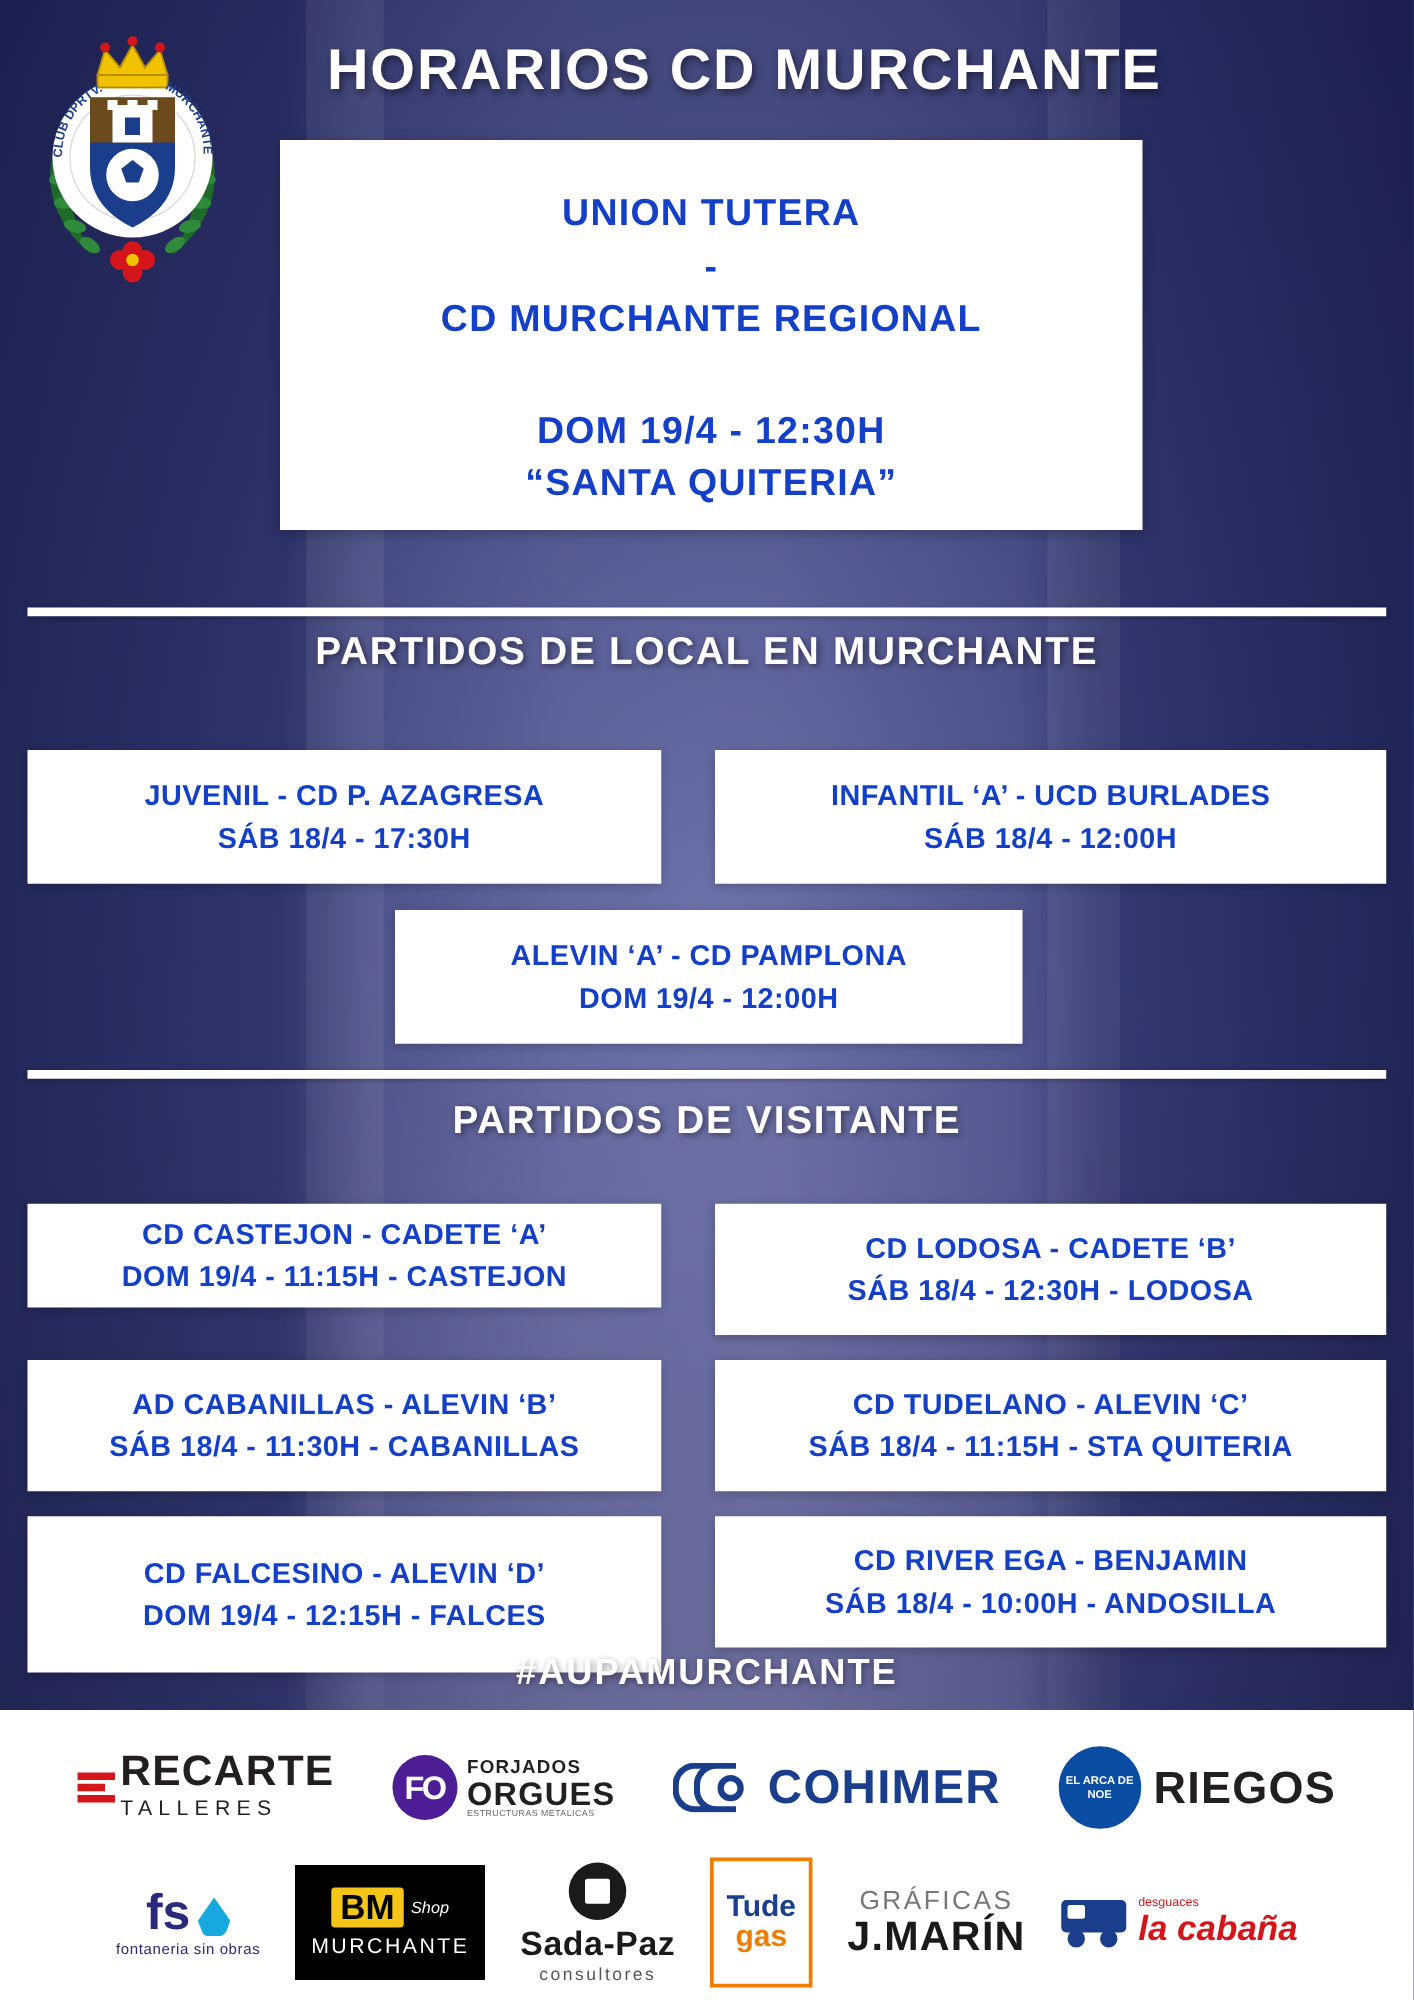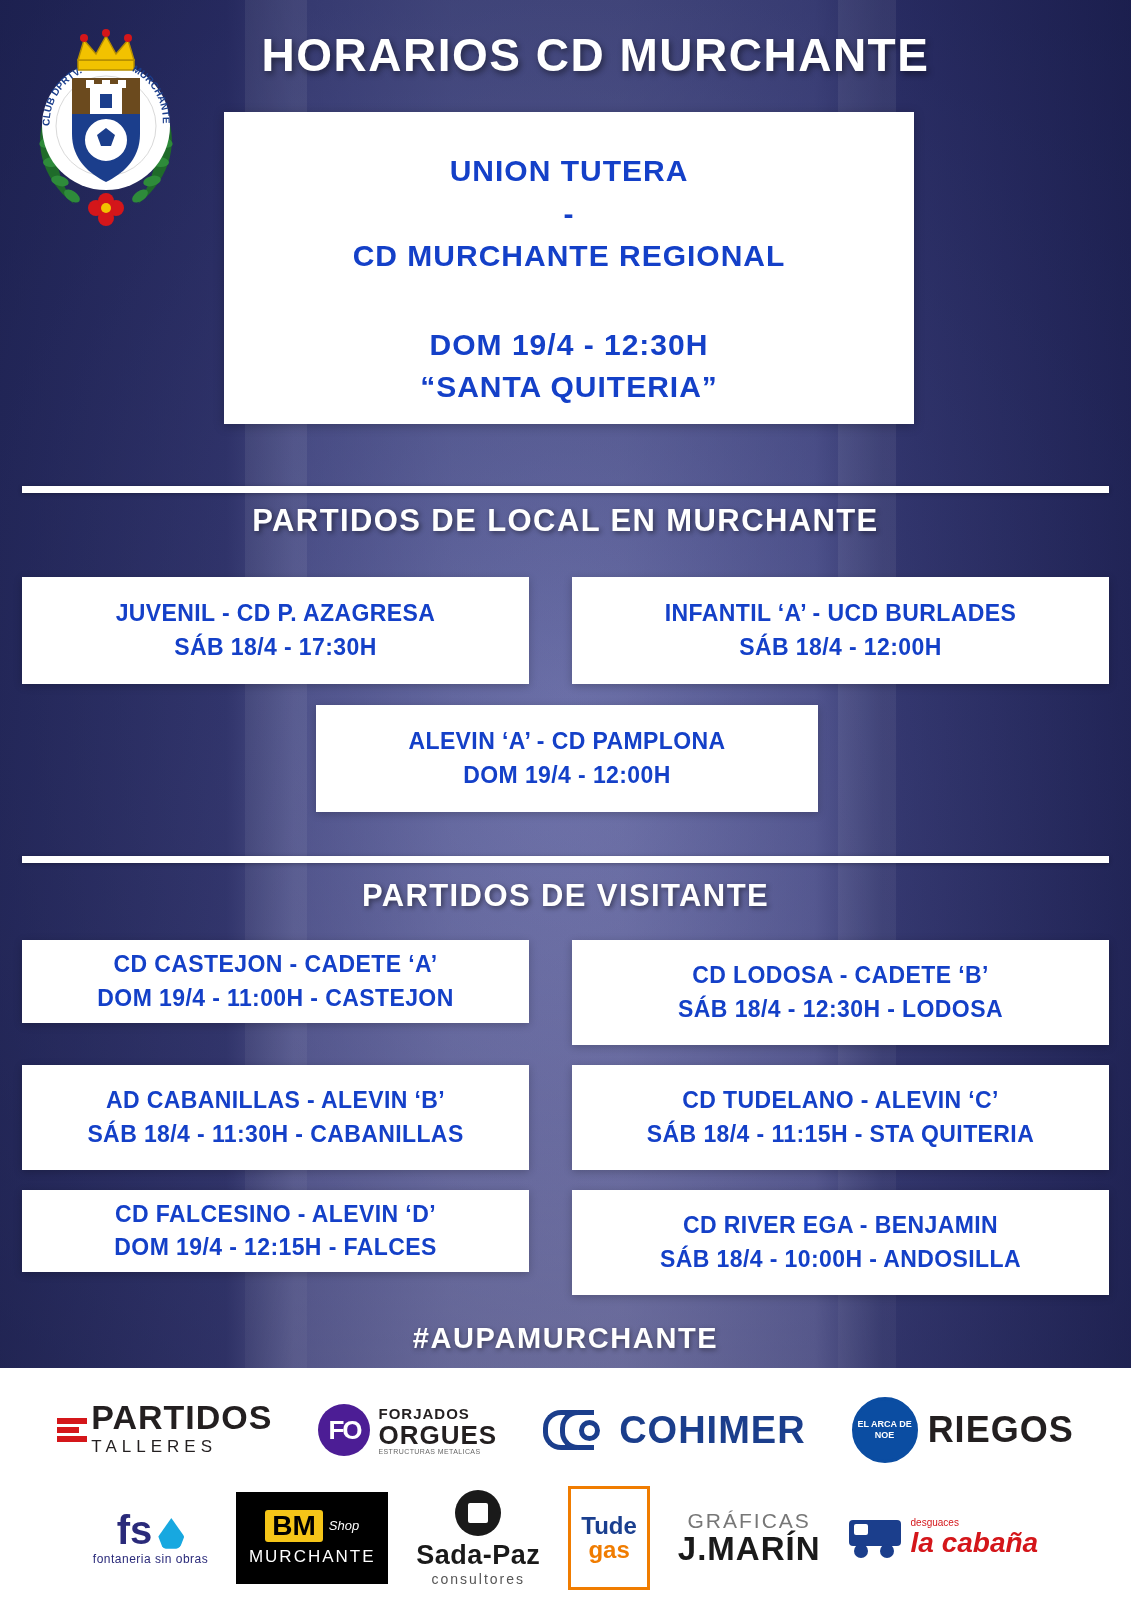--- a/index.html
+++ b/index.html
@@ -127,20 +127,21 @@
 
   
   .box {
     position: absolute;
     background: #ffffff;
     display: flex;
     flex-direction: column;
     align-items: center;
     justify-content: center;
     box-shadow: 0 2px 8px rgba(0,0,0,0.22);
+    margin-top: 23px;
   }
   .box .l1, .box .l2 {
     color: #1440c8;
     font-weight: bold;
     font-size: 23px;
     letter-spacing: 0.4px;
     line-height: 1.45;
     text-align: center;
     white-space: nowrap;
   }
@@ -383,58 +384,58 @@
   <div class="box" style="left:316px; top:705px; width:502px; height:107px;">
     <div class="l1">ALEVIN ‘A’ - CD PAMPLONA</div>
     <div class="l2">DOM 19/4 - 12:00H</div>
   </div>
 
   <div class="rule" style="top:856px;"></div>
   <div class="section-heading" style="top:878px;">PARTIDOS DE VISITANTE</div>
 
   <div class="box" style="left:22px; top:940px; width:507px; height:83px;">
     <div class="l1">CD CASTEJON - CADETE ‘A’</div>
-    <div class="l2">DOM 19/4 - 11:00H - CASTEJON</div>
+    <div class="l2">DOM 19/4 - 11:15H - CASTEJON</div>
   </div>
   <div class="box" style="left:572px; top:940px; width:537px; height:105px;">
     <div class="l1">CD LODOSA - CADETE ‘B’</div>
     <div class="l2">SÁB 18/4 - 12:30H - LODOSA</div>
   </div>
 
   <div class="box" style="left:22px; top:1065px; width:507px; height:105px;">
     <div class="l1">AD CABANILLAS - ALEVIN ‘B’</div>
     <div class="l2">SÁB 18/4 - 11:30H - CABANILLAS</div>
   </div>
   <div class="box" style="left:572px; top:1065px; width:537px; height:105px;">
     <div class="l1">CD TUDELANO - ALEVIN ‘C’</div>
     <div class="l2">SÁB 18/4 - 11:15H - STA QUITERIA</div>
   </div>
 
-  <div class="box" style="left:22px; top:1190px; width:507px; height:82px;">
+  <div class="box" style="left:22px; top:1190px; width:507px; height:125px;">
     <div class="l1">CD FALCESINO - ALEVIN ‘D’</div>
     <div class="l2">DOM 19/4 - 12:15H - FALCES</div>
   </div>
   <div class="box" style="left:572px; top:1190px; width:537px; height:105px;">
     <div class="l1">CD RIVER EGA - BENJAMIN</div>
     <div class="l2">SÁB 18/4 - 10:00H - ANDOSILLA</div>
   </div>
 
   <div class="hashtag">#AUPAMURCHANTE</div>
 
   <div class="sponsors">
     <div class="sponsor-row r1">
 
       <div class="sponsor sp-recarte">
         <div class="bars">
             <i></i>
             <i></i>
             <i></i>
           </div>
         <div class="txt">
-          <div class="n">PARTIDOS</div>
+          <div class="n">RECARTE</div>
           <div class="s">TALLERES</div>
         </div>
       </div>
 
       <div class="sponsor sp-orgues">
         <div class="mark">FO</div>
         <div class="txt">
           <div class="n1">FORJADOS</div>
           <div class="n2">ORGUES</div>
           <div class="n3">ESTRUCTURAS METALICAS</div>

